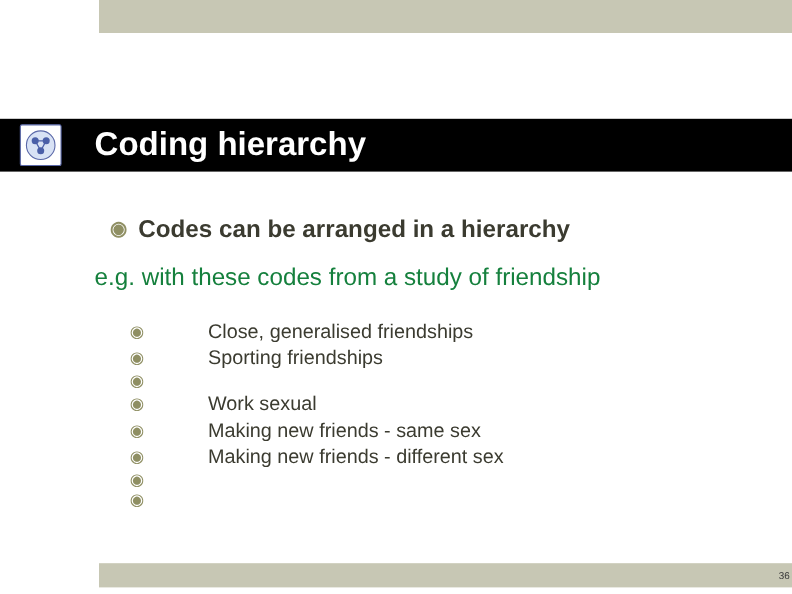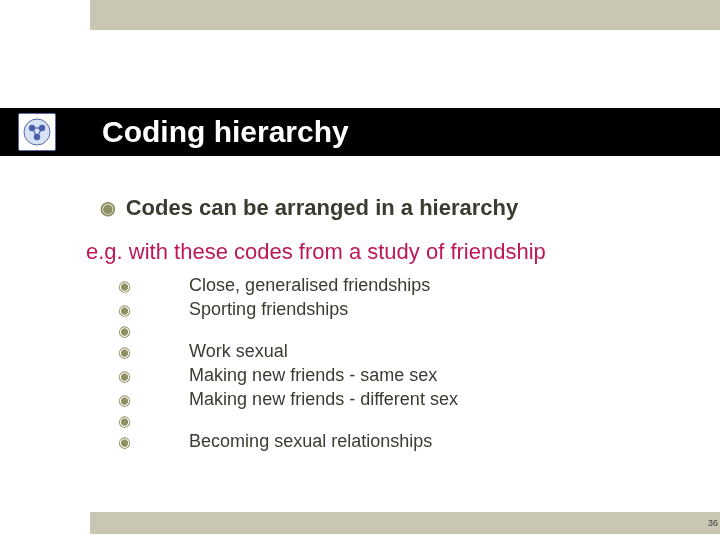--- a/index.html
+++ b/index.html
@@ -41,42 +41,42 @@
     align-items: center;
     justify-content: center;
   }
   .title-icon svg {
     display: block;
   }
   .title-text {
     color: #ffffff;
     font-size: 30px;
     font-weight: bold;
-    margin-left: 46px;
+    margin-left: 30px;
     text-align: right;
   }
   .content {
     position: absolute;
     left: 100px;
     top: 195px;
     right: 40px;
     color: #40403a;
   }
   .line1 {
     display: flex;
     align-items: center;
     font-size: 22px;
     font-weight: bold;
     color: #3b3b30;
     margin-bottom: 18px;
   }
   .line2 {
     font-size: 22px;
-    color: #be185d;
-    margin-bottom: 10px;
+    color: #15803d;
+    margin-bottom: 26px;
     margin-left: -14px;
   }
   .bullet-glyph {
     color: #8f8f63;
     margin-right: 10px;
     font-size: 18px;
     line-height: 1;
   }
   .sublist {
     margin-left: 18px;
@@ -159,19 +159,18 @@
     </div>
     <div class="sub-item">
       <span class="bullet-glyph">◉</span>
       <span class="sub-text">Making new friends - different sex</span>
     </div>
     <div class="sub-item">
       <span class="bullet-glyph">◉</span>
     </div>
     <div class="sub-item">
       <span class="bullet-glyph">◉</span>
-      <span class="sub-text">Becoming sexual relationships</span>
     </div>
   </div>
 </div>
 
 <div class="bottom-band"></div>
 <div class="page-num">36</div>
 
 </body></html>

